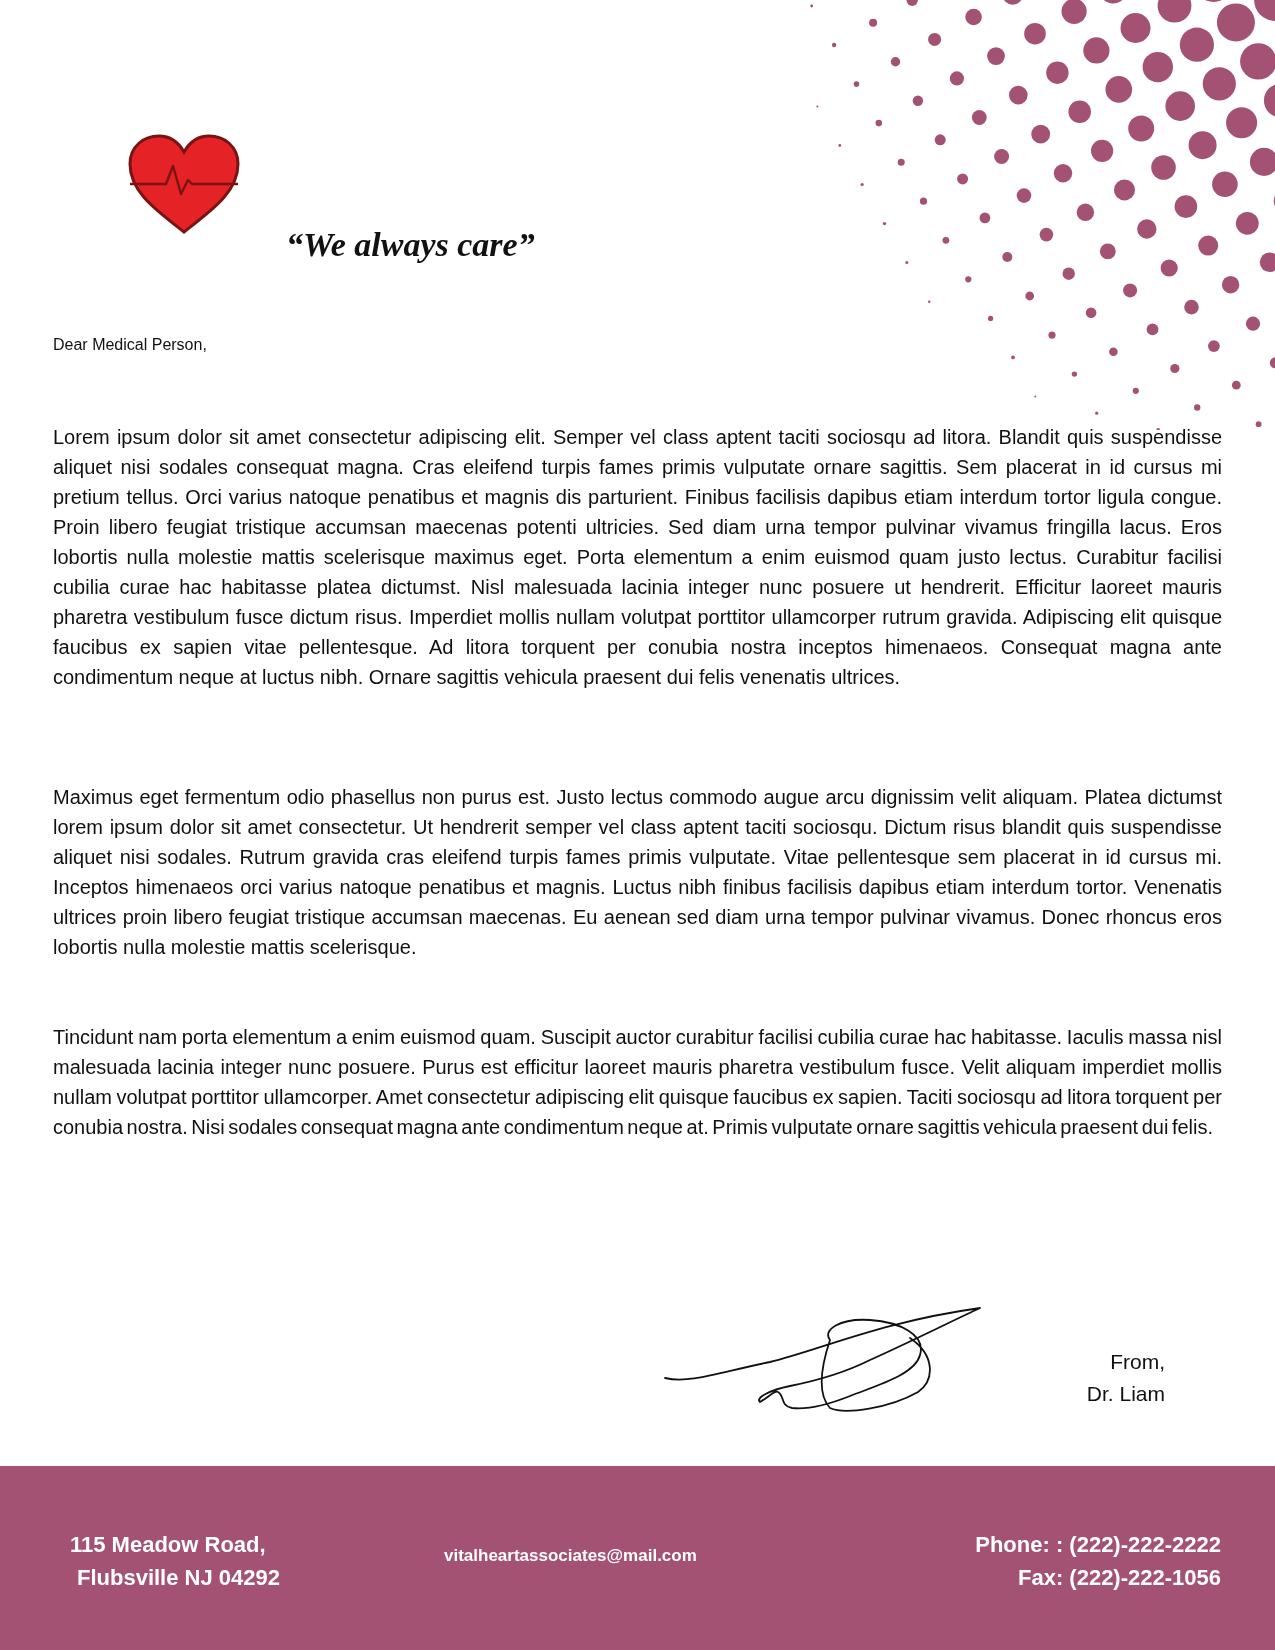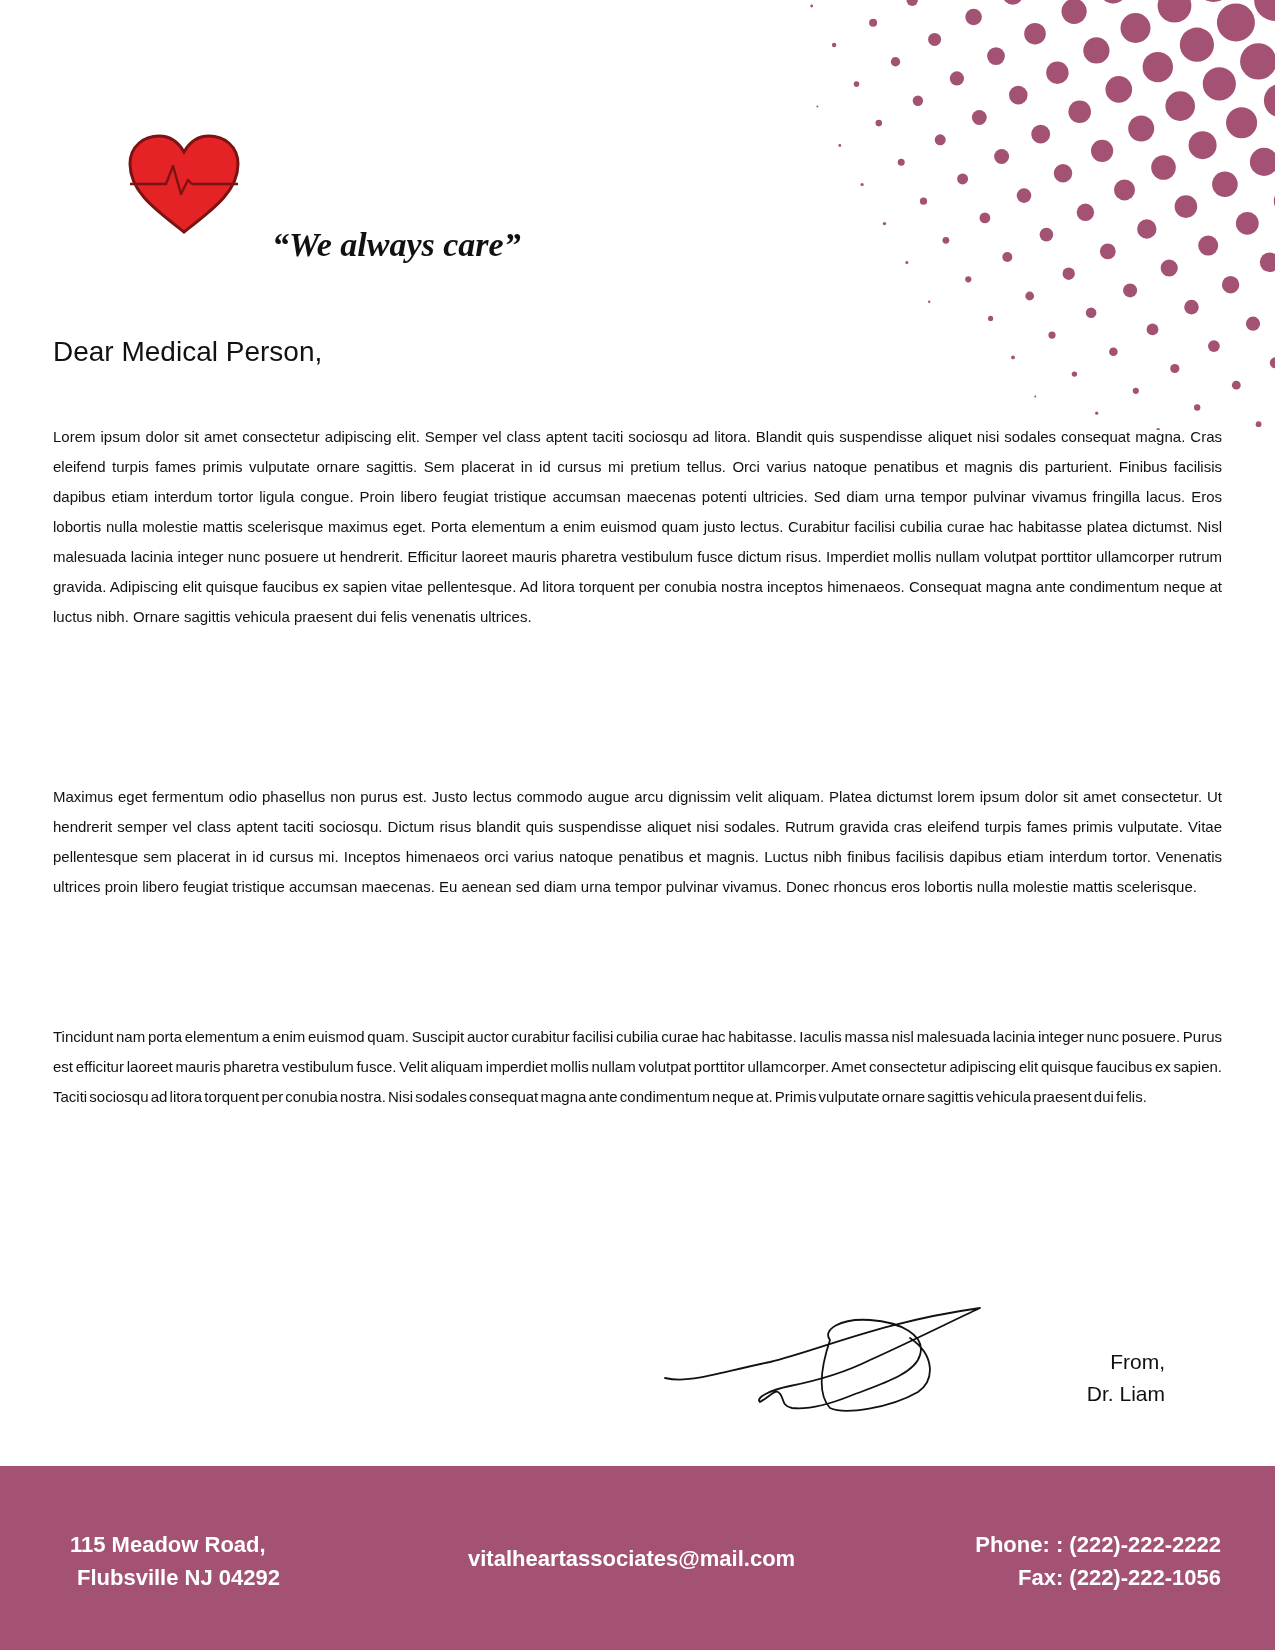--- a/index.html
+++ b/index.html
@@ -5,33 +5,33 @@
   html, body { margin:0; padding:0; }
   body { width:1275px; height:1650px; position:relative; background:#ffffff; overflow:hidden;
          font-family:"Liberation Sans", sans-serif; color:#111; }
   #dots { position:absolute; left:0; top:0; width:1275px; height:430px; }
   .logo { position:absolute; left:126px; top:128px; width:560px; height:150px; }
   .heart { position:absolute; left:0; top:4px; width:116px; height:104px; }
   .brand1, .brand2 { position:absolute; font-family:"Liberation Serif", serif; font-style:italic; font-weight:bold;
          color:#0d0d0d; font-size:56px; line-height:1; letter-spacing:-1px; white-space:nowrap; }
   .brand1 { left:116px; top:6px; }
   .brand2 { left:116px; top:48px; }
-  .tagline { position:absolute; left:146px; top:98px; font-family:"Liberation Serif", serif; font-style:italic; font-weight:bold;
+  .tagline { position:absolute; left:160px; top:98px; font-family:"Liberation Serif", serif; font-style:italic; font-weight:bold;
          font-size:34px; color:#111; white-space:nowrap; }
-  .greeting { position:absolute; left:53px; top:336px; font-size:28px; }
-  .body { position:absolute; left:53px; width:1169px; font-size:15px; line-height:30px; text-align:justify; hyphens:auto; }
+  .greeting { position:absolute; left:53px; top:336px; font-size:16px; }
+  .body { position:absolute; left:53px; width:1169px; font-size:20px; line-height:30px; text-align:justify; hyphens:auto; }
   #p1 { top:422px; }
   #p2 { top:782px; }
   #p3 { top:1022px; word-spacing:-2px; }
   .sig { position:absolute; left:660px; top:1300px; width:330px; height:115px; }
   .closing { position:absolute; right:110px; top:1340px; text-align:right; font-size:21px; line-height:32px;margin-top:6px; }
   .footer { position:absolute; left:0; top:1466px; width:1275px; height:184px; background:#A35274; color:#fff; font-weight:bold; }
   .addr { position:absolute; left:70px; top:62px; font-size:22px; line-height:33px; }
   .addr .l2 { padding-left:7px; }
-  .email { position:absolute; left:468px; top:80px; font-size:22px;text-align:center; }
+  .email { position:absolute; left:444px; top:80px; font-size:17px;text-align:center; }
   .contact { position:absolute; right:54px; top:62px; text-align:right; font-size:22px; line-height:33px; }
 </style>
 </head>
 <body>
 
 <svg id="dots" xmlns="http://www.w3.org/2000/svg">
     <circle cx="817.4" cy="106.4" r="1.0" fill="#A35274"></circle>
     <circle cx="839.8" cy="145.5" r="1.4" fill="#A35274"></circle>
     <circle cx="862.1" cy="184.5" r="1.6" fill="#A35274"></circle>
     <circle cx="884.5" cy="223.6" r="1.7" fill="#A35274"></circle>

